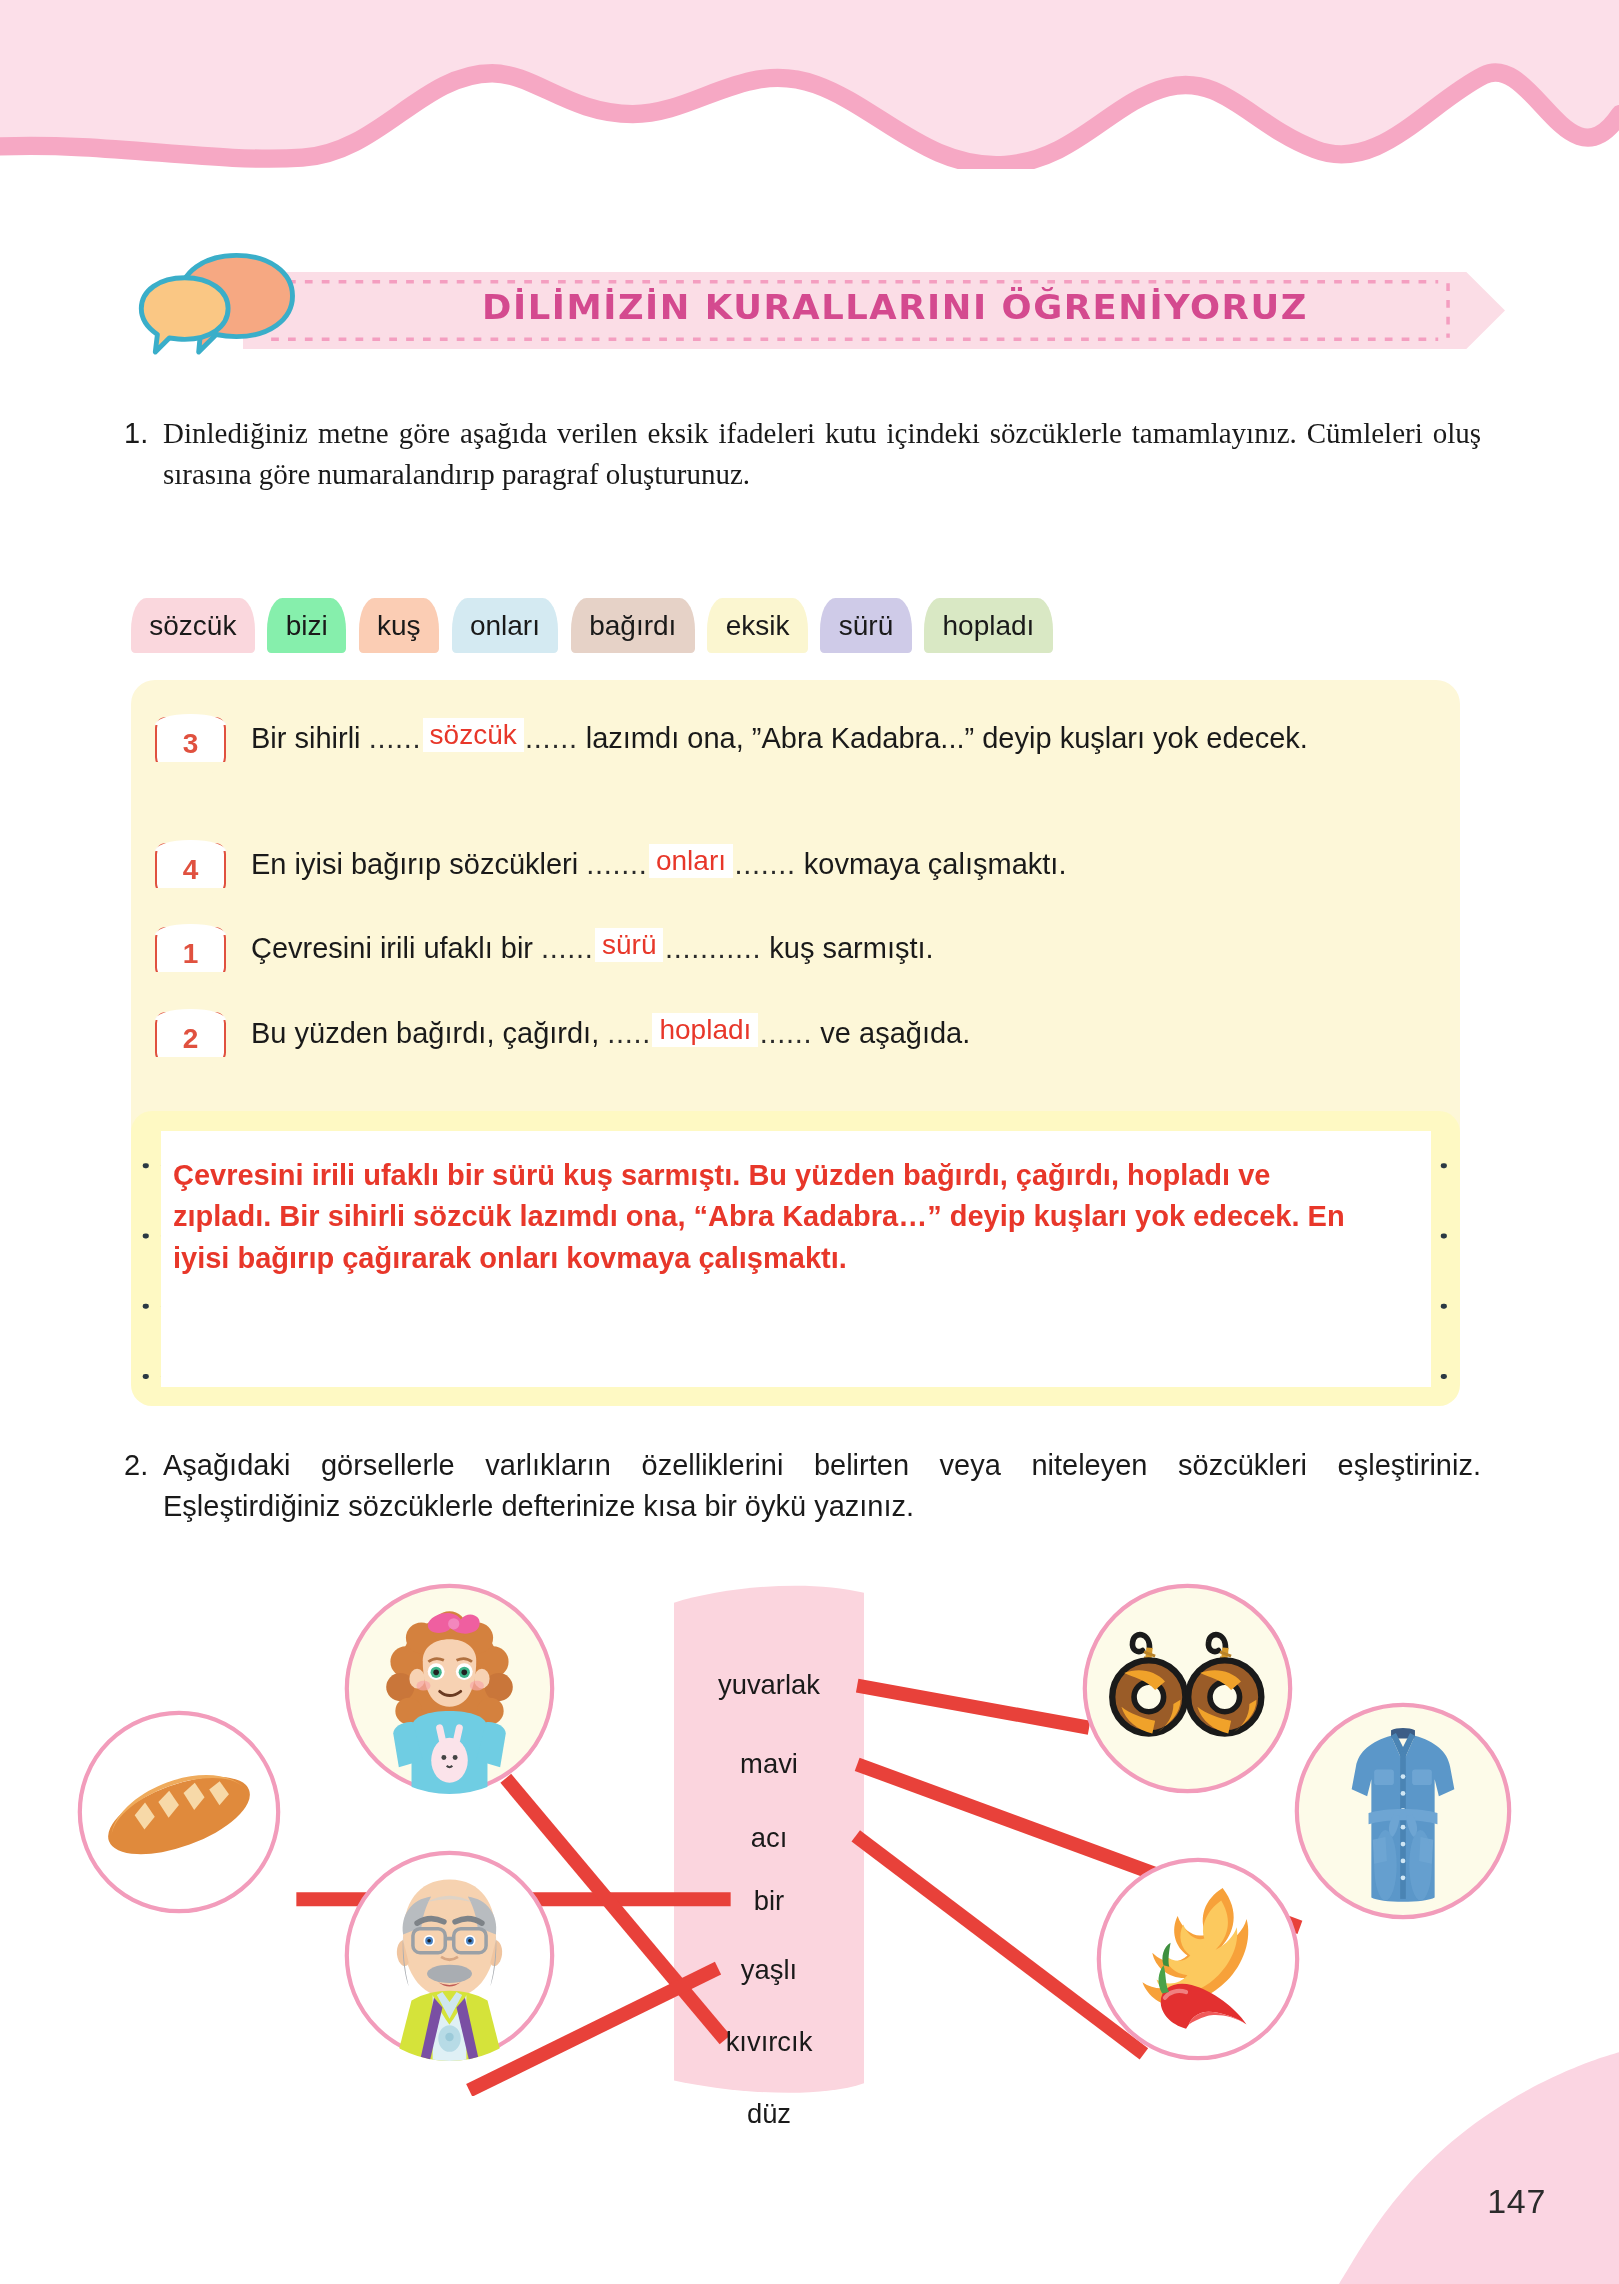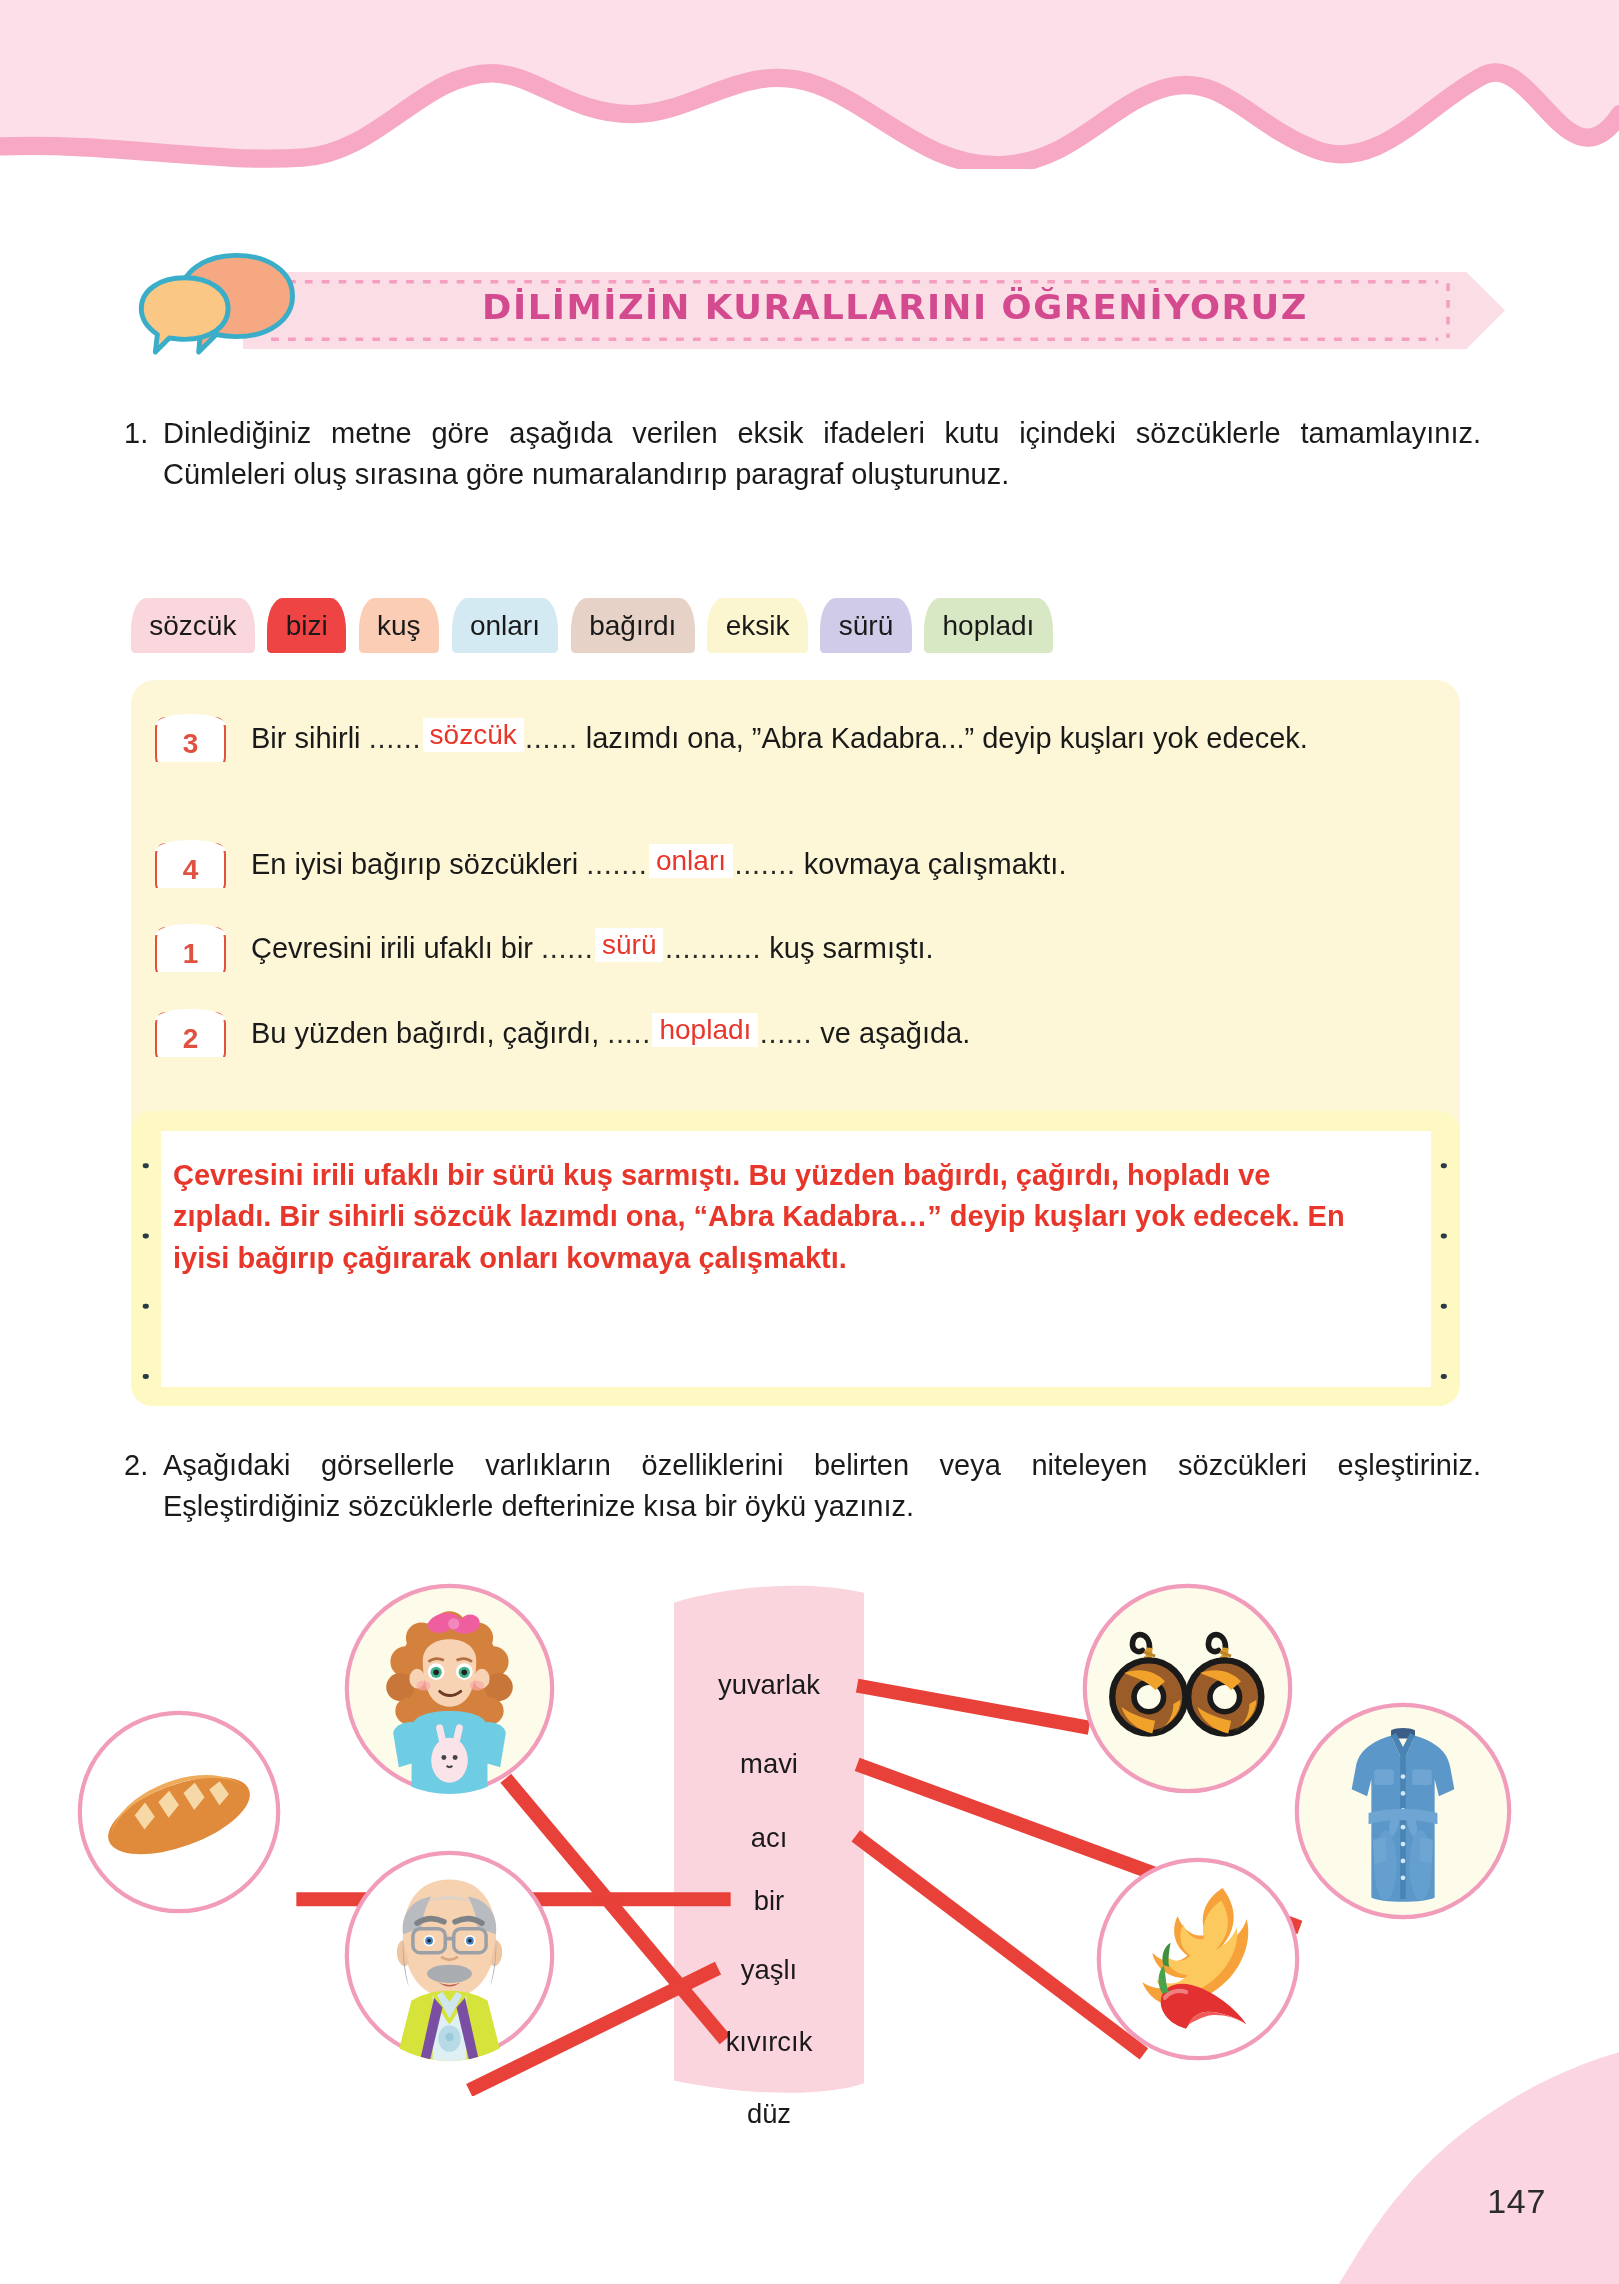--- a/index.html
+++ b/index.html
@@ -42,21 +42,21 @@
   .q{position:absolute;display:flex;}
   .q-num{
     font-size:29px;color:#1a1a1a;width:39px;flex:0 0 39px;
     line-height:1.42;
   }
   .q-text{
     font-size:29px;color:#1a1a1a;line-height:1.42;
     text-align:justify;text-justify:inter-word;
   }
   #q1{left:124px;top:413px;width:1357px;}
-  #q1 .q-text{width:1318px;}
+  #q1 .q-text{width:1318px;font-family:Liberation Serif, serif;}
   #q2{left:124px;top:1445px;width:1357px;}
   #q2 .q-text{width:1318px;}
 
   
   .chips{position:absolute;left:131px;top:598px;display:flex;gap:12.7px;align-items:flex-end;}
   .chip{
     height:55px;min-width:42px;
     display:flex;align-items:center;justify-content:center;
     padding:0 18.3px;
     font-size:28px;color:#1a1a1a;
@@ -176,21 +176,21 @@
 
   <div class="q" id="q1">
     <div class="q-num">1.</div>
     <div class="q-text">Dinlediğiniz metne göre aşağıda verilen eksik ifadeleri kutu içindeki sözcüklerle tamamlayınız. Cümleleri oluş sırasına göre numaralandırıp paragraf oluşturunuz.</div>
   </div>
 
   <div class="chips">
     <div class="chip" style="background: rgb(250, 215, 221);">
         <span>sözcük</span>
       </div>
-    <div class="chip" style="background: #ef4444;">
+    <div class="chip" style="background: #86efac;">
         <span>bizi</span>
       </div>
     <div class="chip" style="background: rgb(251, 205, 180);">
         <span>kuş</span>
       </div>
     <div class="chip" style="background: rgb(212, 234, 242);">
         <span>onları</span>
       </div>
     <div class="chip" style="background: rgb(230, 210, 199);">
         <span>bağırdı</span>

